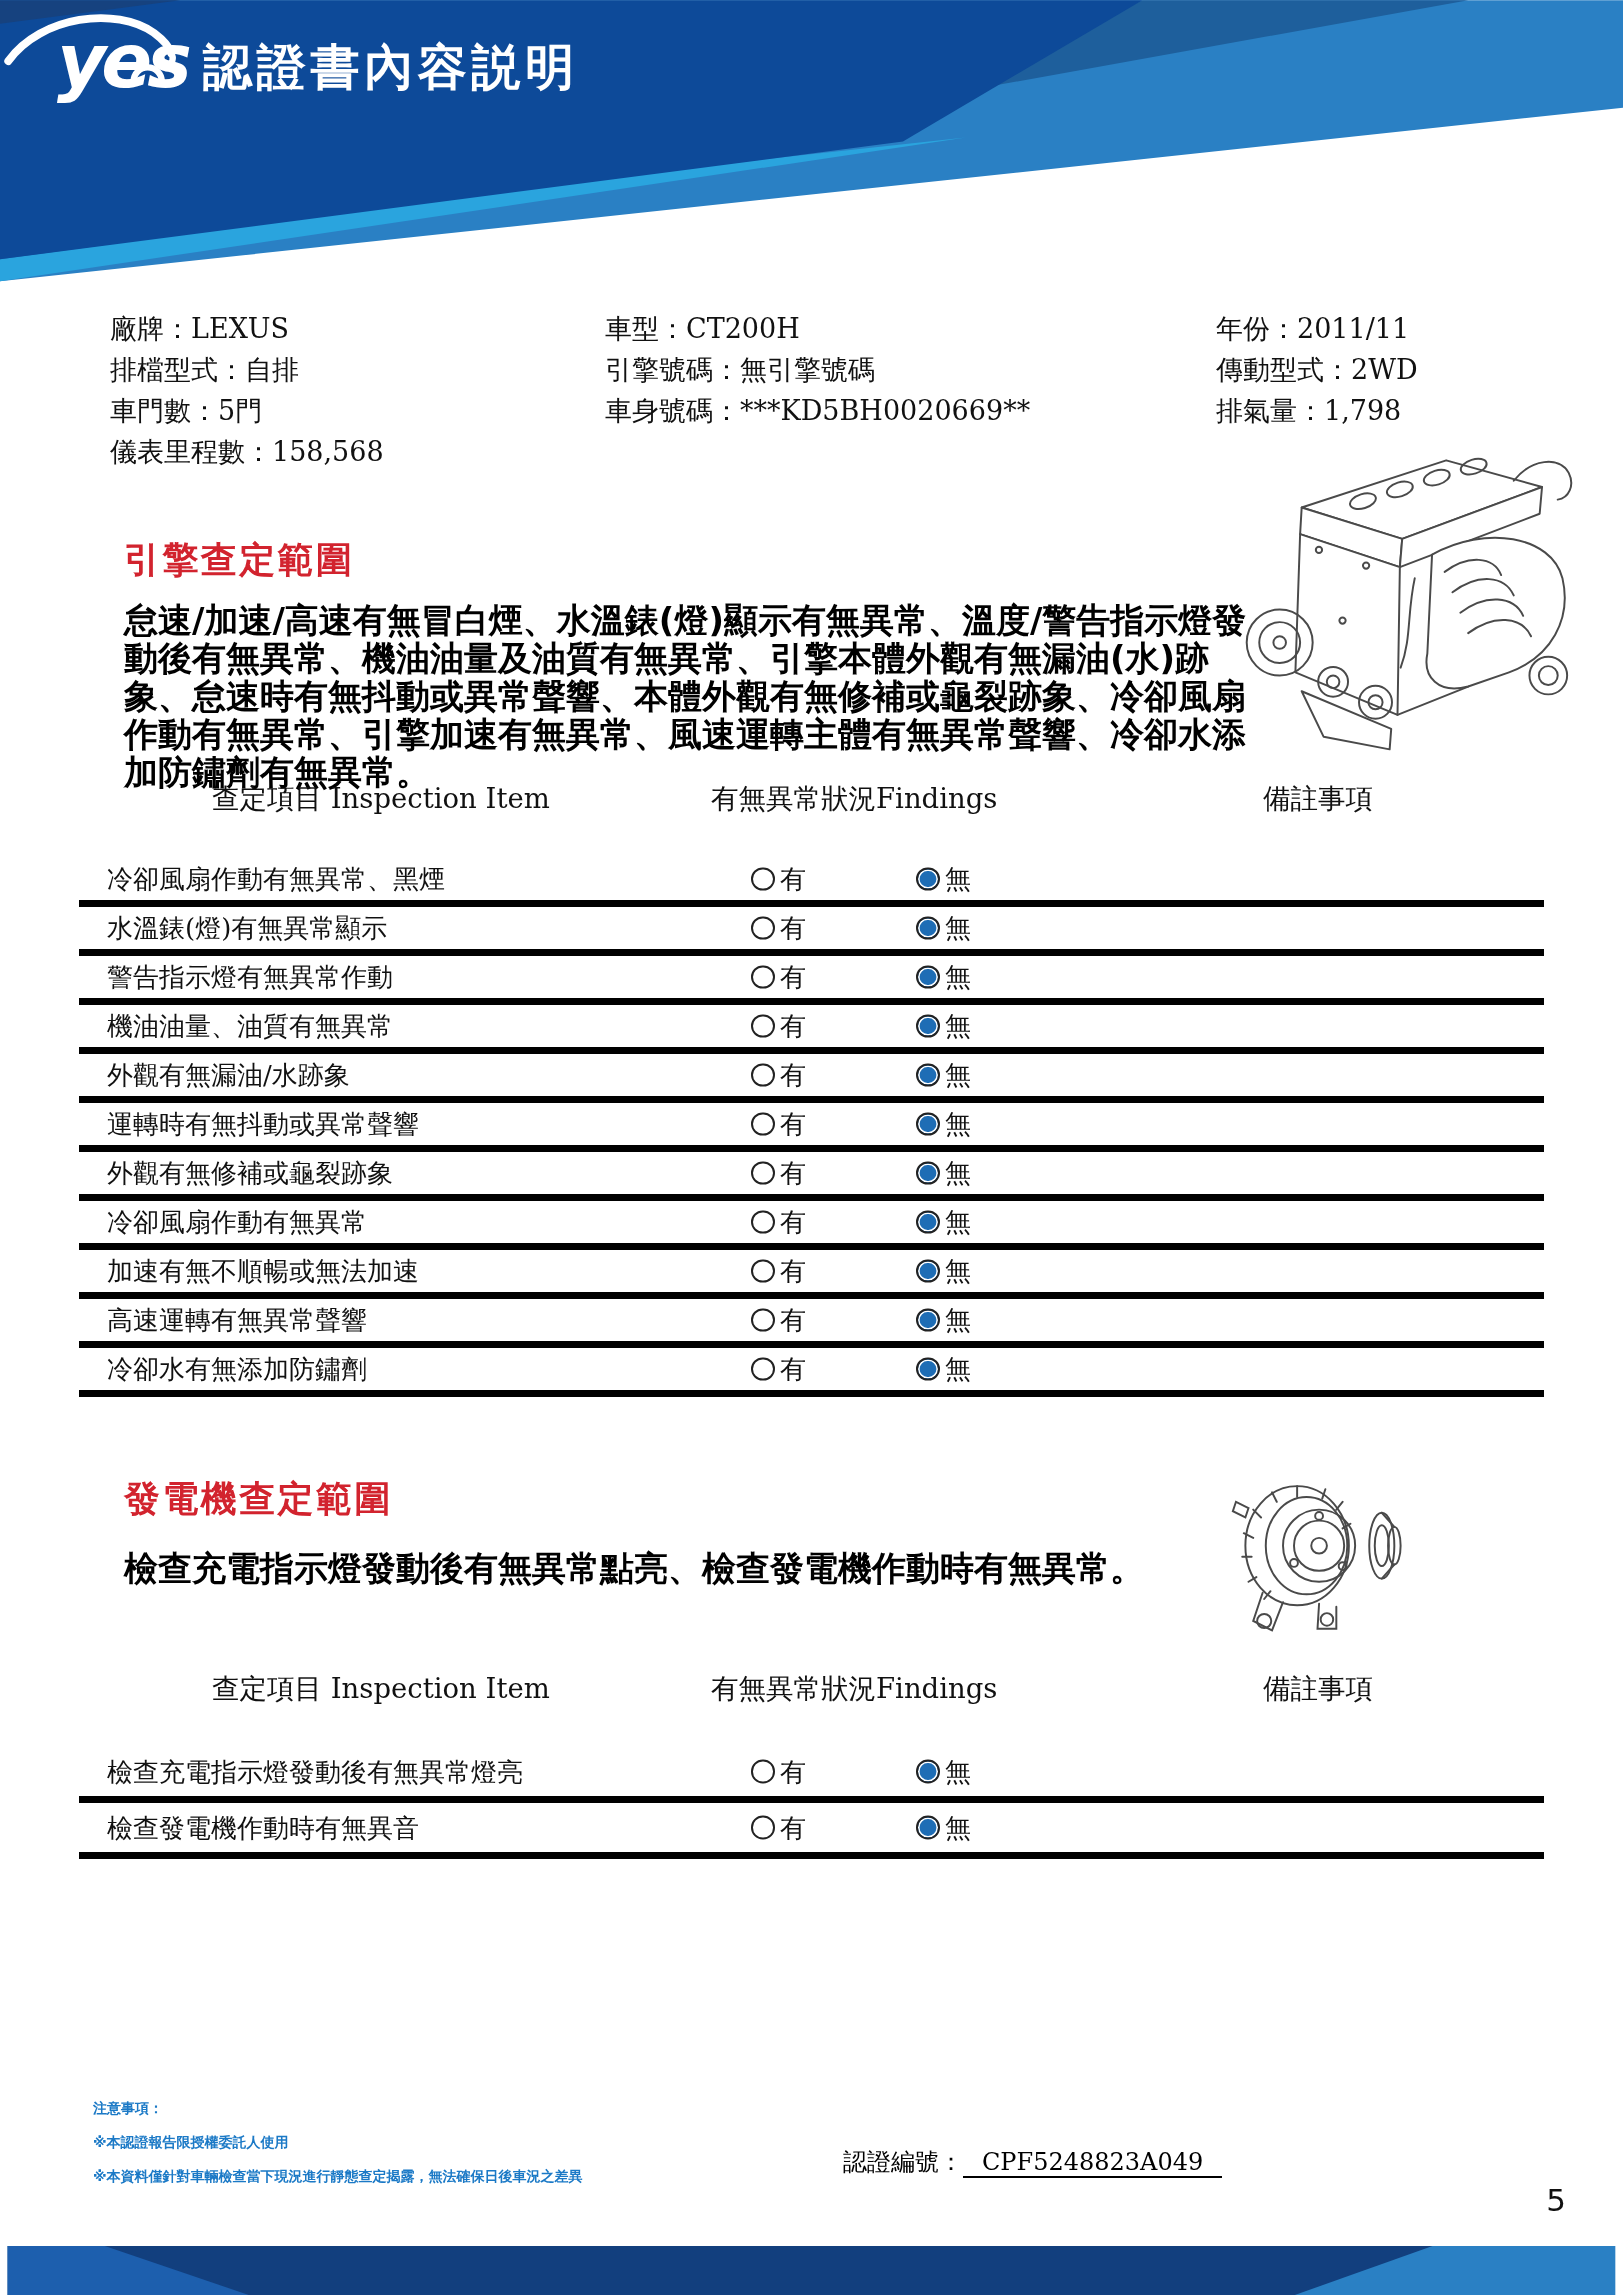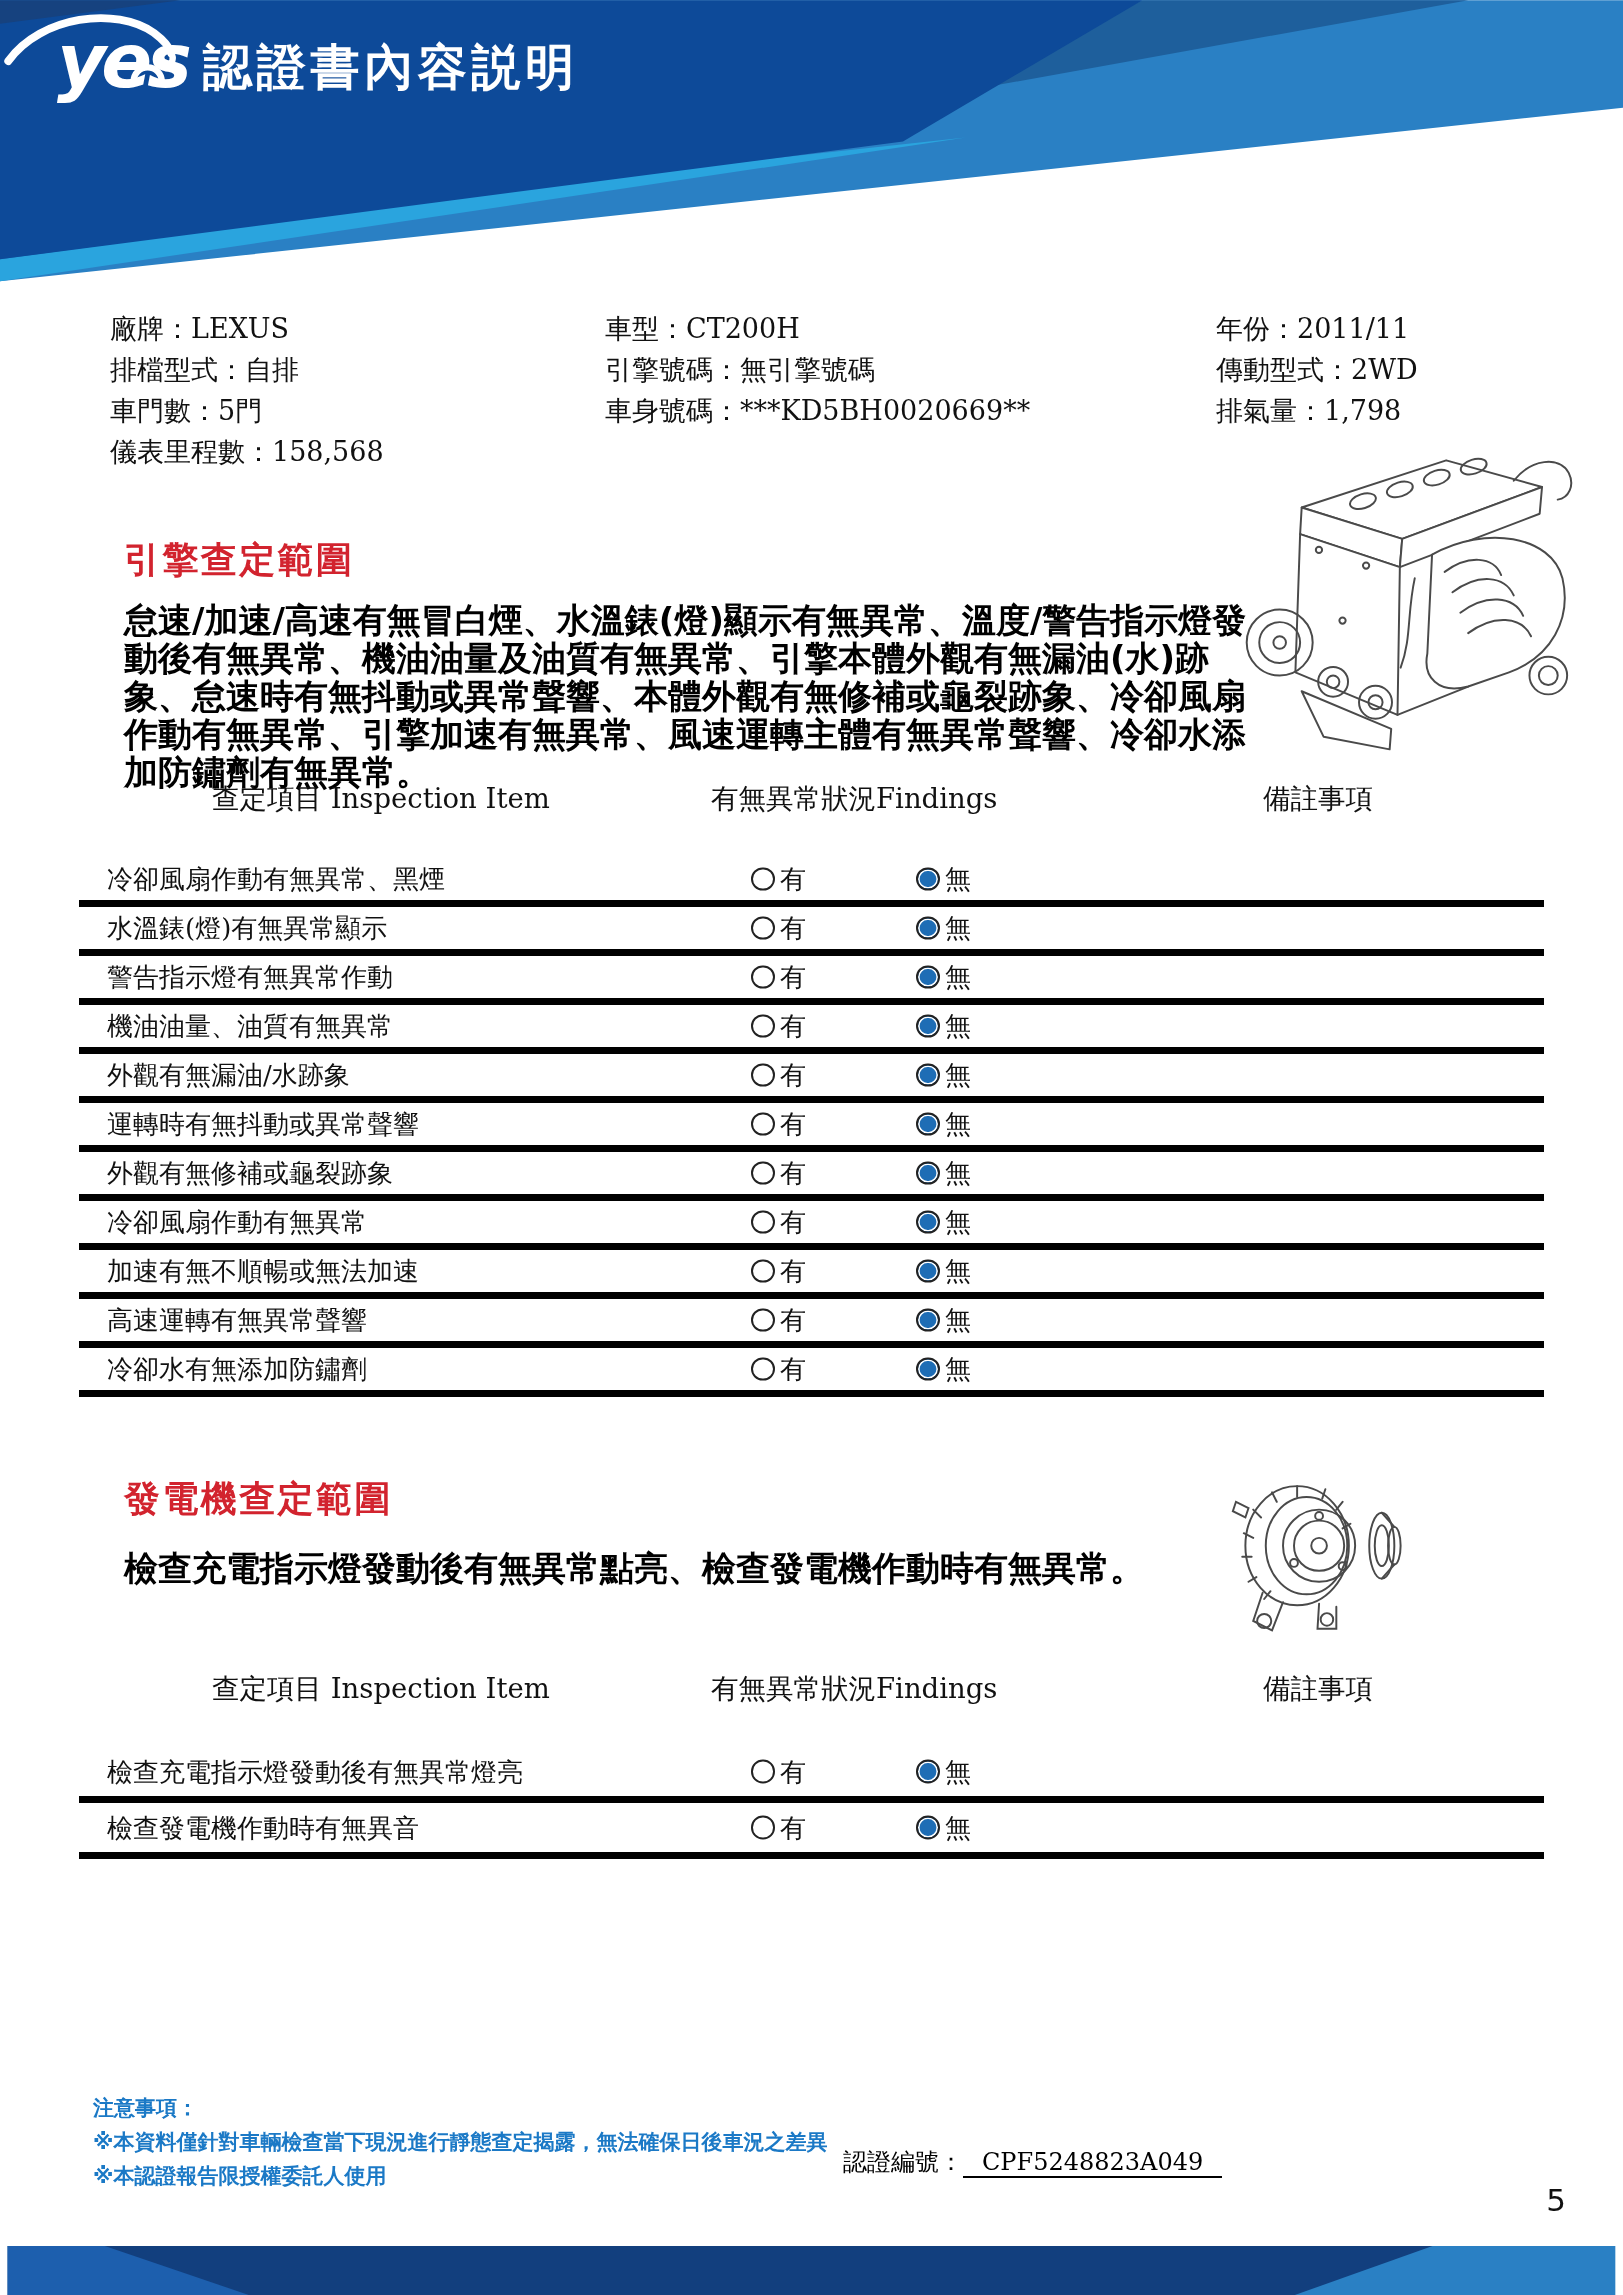--- a/index.html
+++ b/index.html
@@ -39,21 +39,21 @@
   .tbl2 .trow{height:49px;}
   .item{position:absolute;left:28px;top:50%;transform:translateY(-50%);font-size:26px;white-space:nowrap;}
   .rgroup{position:absolute;top:50%;transform:translateY(-50%);display:flex;align-items:center;gap:5.5px;}
   .ry{left:672px;} .rn{left:837px;}
   .radio{width:23.6px;height:23.6px;box-sizing:border-box;border:2.4px solid #222;border-radius:50%;background:#fff;}
   .radio.sel{background:var(--radio-blue,#1e6db5);box-shadow:inset 0 0 0 1.6px #fff;}
   .rlabel{font-size:26px;}
 
   
   .notes{position:absolute;left:93px;top:2091px;font-family:"DejaVu Sans","Liberation Sans",sans-serif;
-         font-weight:bold;font-size:21px;line-height:34px;color:var(--note-blue,#1b79c6);}
+         font-weight:bold;font-size:14px;line-height:34px;color:var(--note-blue,#1b79c6);}
   .notes p{margin:0;}
   .cert{position:absolute;left:843px;top:2146px;font-size:24px;color:#000;white-space:nowrap;}
   .cert-num{display:inline-block;border-bottom:2.4px solid #000;padding:0 19px;}
   .pagenum{position:absolute;right:57px;top:2182px;font-family:"DejaVu Sans","Liberation Sans",sans-serif;
            font-size:31px;color:#111;}
   .footerband{position:absolute;left:0;top:2246px;width:1623px;height:49px;}
 </style>
 </head>
 <body>
 
@@ -315,22 +315,22 @@
         </span>
       <span class="rgroup rn">
           <span class="radio sel"></span>
           <span class="rlabel">無</span>
         </span>
     </div>
   </div>
 
   <div class="notes">
     <p>注意事項：</p>
+    <p>※本認證報告限授權委託人使用</p>
     <p>※本資料僅針對車輛檢查當下現況進行靜態查定揭露，無法確保日後車況之差異</p>
-    <p>※本認證報告限授權委託人使用</p>
   </div>
 
   <div class="cert">
     <span>認證編號：</span><span class="cert-num">CPF5248823A049</span>
   </div>
 
   <div class="pagenum">5</div>
 
   <svg class="footerband" width="1623" height="49" viewBox="0 0 2067 63">
     <rect x="0" y="0" width="2067" height="63" style="fill:var(--header-blue,#2a80c4)"></rect>

